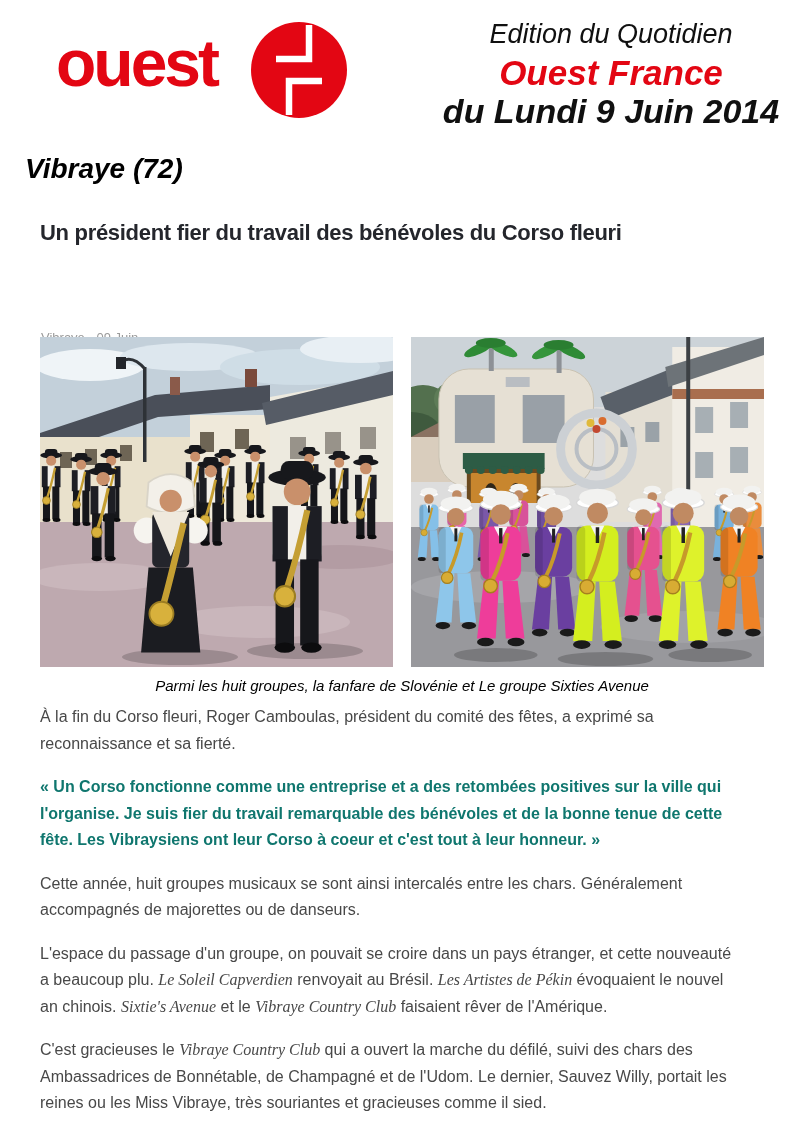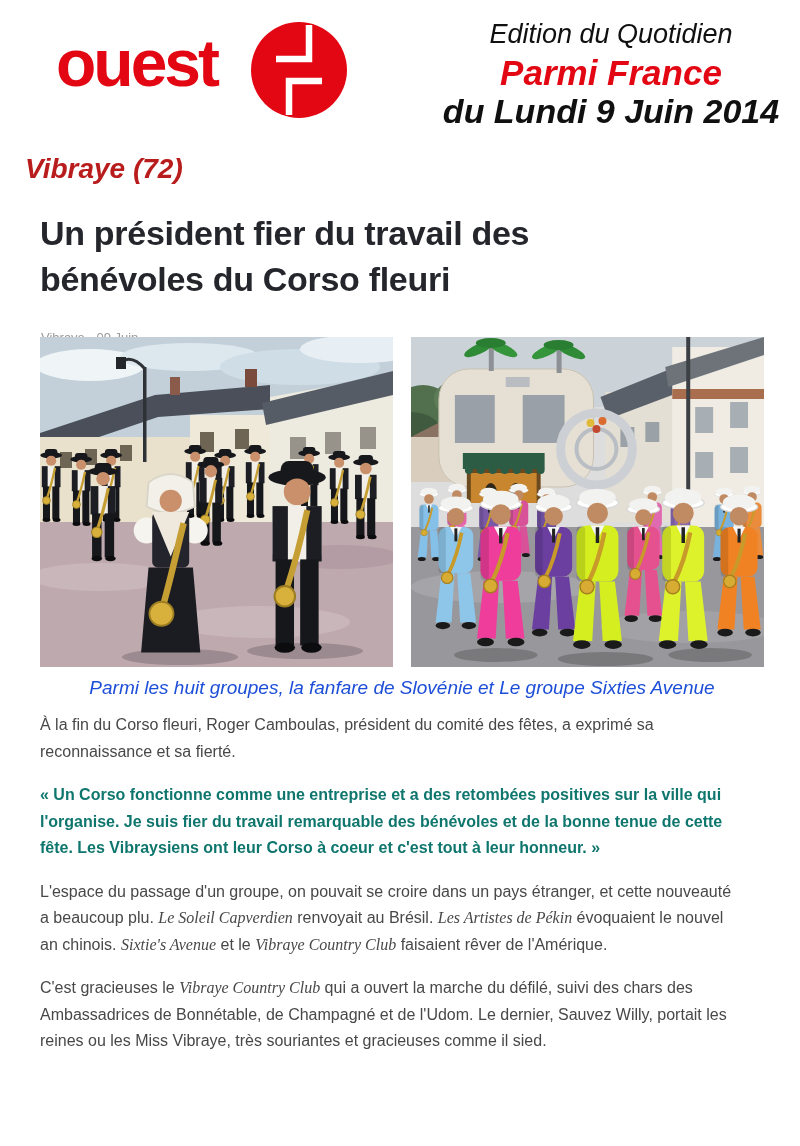--- a/index.html
+++ b/index.html
@@ -11,53 +11,53 @@
   .logo-word{position:absolute;color:#e30613;font-weight:bold;font-size:66px;line-height:1;letter-spacing:-3px;}
   .logo-word.w1{left:34px;top:16px;}
   .logo-word.w2{left:0px;top:57px;}
   .logo-mark{position:absolute;left:227px;top:6px;width:100px;height:100px;}
 
   .edition{position:absolute;left:436px;top:18px;width:350px;text-align:center;font-style:italic;color:#101010;}
   .edition .ed1{font-size:27px;line-height:33px;font-weight:400;}
   .edition .ed2{font-size:35px;line-height:38px;font-weight:bold;color:#e30613;margin-top:3px;}
   .edition .ed3{font-size:34px;line-height:38px;font-weight:bold;}
 
-  .location{position:absolute;left:25px;top:153px;font-size:28px;font-weight:bold;font-style:italic;color:#b91c1c;}
+  .location{position:absolute;left:25px;top:153px;font-size:28px;font-weight:bold;font-style:italic;color:#000000;}
 
   
-  .article-title{position:absolute;left:40px;top:210px;width:620px;margin:0;font-size:34px;line-height:46px;font-weight:bold;color:#24262c;letter-spacing:-0.3px;}
+  .article-title{position:absolute;left:40px;top:210px;width:620px;margin:0;font-size:22px;line-height:46px;font-weight:bold;color:#24262c;letter-spacing:-0.3px;}
   .dateline{position:absolute;left:41px;top:330px;font-size:13px;color:#9b9b9b;}
 
   .photos{position:absolute;left:40px;top:337px;width:724px;display:flex;justify-content:space-between;}
   .photo{width:353px;height:330px;display:block;background:#ddd;}
 
-  .caption{position:absolute;left:40px;top:677px;width:724px;text-align:center;font-style:italic;font-size:19px;color:#1d4ed8;}
+  .caption{position:absolute;left:40px;top:677px;width:724px;text-align:center;font-style:italic;font-size:15px;color:#000000;}
 
   .body-text{position:absolute;left:40px;top:700px;width:700px;font-size:16px;line-height:26.5px;color:#484848;}
-  .body-text p{margin:12px 0 17px 0;}
+  .body-text p{margin:4px 0 17px 0;}
   .body-text p.bold{font-weight:bold;color:#0f766e;}
   .it{font-style:italic;font-family:Liberation Serif, serif;}
 </style>
 </head>
 <body>
 
 <div class="page">
 
   <header>
     <div class="logo">
       <div class="logo-word w1">ouest</div>
       <svg class="logo-mark" viewBox="0 0 100 100" aria-hidden="true">
         <circle cx="50" cy="50" r="48" fill="#e30613"></circle>
         <polyline points="60,5 60,39 27,39" fill="none" stroke="#ffffff" stroke-width="6.5"></polyline>
         <polyline points="40,95 40,61 73,61" fill="none" stroke="#ffffff" stroke-width="6.5"></polyline>
       </svg>
     </div>
     <div class="edition">
       <div class="ed1">Edition du Quotidien</div>
-      <div class="ed2">Parmi France</div>
+      <div class="ed2">Ouest France</div>
       <div class="ed3">du Lundi 9 Juin 2014</div>
     </div>
   </header>
 
   <div class="location">Vibraye (72)</div>
 
   <main>
     <h1 class="article-title">Un président fier du travail des bénévoles du Corso fleuri</h1>
     <div class="dateline">Vibraye - 09 Juin</div>
 
@@ -231,17 +231,18 @@
           <use href="#sixman" transform="translate(298,156) scale(1.55)" style="color:#f08224"></use>
         </g>
       </svg>
     </div>
 
     <div class="caption">Parmi les huit groupes, la fanfare de Slovénie et Le groupe Sixties Avenue</div>
 
     <div class="body-text">
       <p><span>À la fin du Corso fleuri, Roger Camboulas, président du comité des fêtes, a exprimé sa reconnaissance et sa fierté.</span></p>
       <p class="bold"><span>« Un Corso fonctionne comme une entreprise et a des retombées positives sur la ville qui l'organise. Je suis fier du travail remarquable des bénévoles et de la bonne tenue de cette fête. Les Vibraysiens ont leur Corso à coeur et c'est tout à leur honneur. »</span></p>
+      <p><span>Cette année, huit groupes musicaux se sont ainsi intercalés entre les chars. Généralement accompagnés de majorettes ou de danseurs.</span></p>
       <p><span>L'espace du passage d'un groupe, on pouvait se croire dans un pays étranger, et cette nouveauté a beaucoup plu. </span><span class="it">Le Soleil Capverdien</span><span> renvoyait au Brésil. </span><span class="it">Les Artistes de Pékin</span><span> évoquaient le nouvel an chinois. </span><span class="it">Sixtie's Avenue</span><span> et le </span><span class="it">Vibraye Country Club</span><span> faisaient rêver de l'Amérique.</span></p>
       <p><span>C'est gracieuses le </span><span class="it">Vibraye Country Club</span><span> qui a ouvert la marche du défilé, suivi des chars des Ambassadrices de Bonnétable, de Champagné et de l'Udom. Le dernier, Sauvez Willy, portait les reines ou les Miss Vibraye, très souriantes et gracieuses comme il sied.</span></p>
     </div>
   </main>
 </div>
 
 </body></html>

